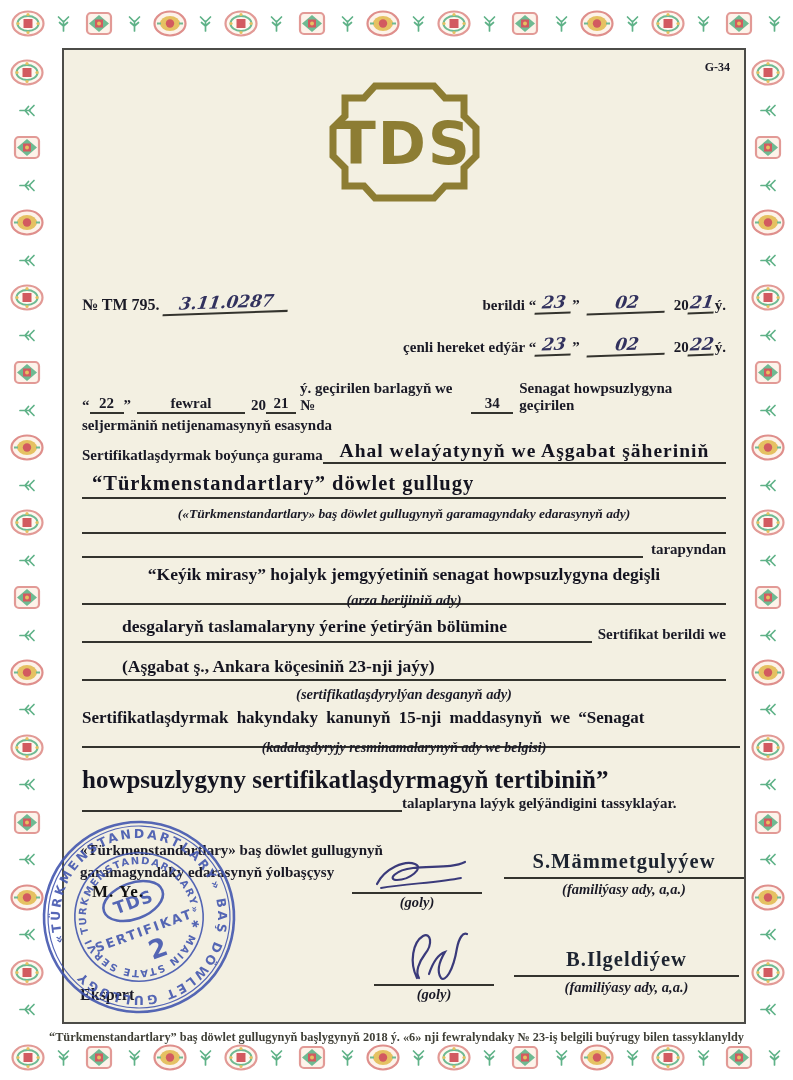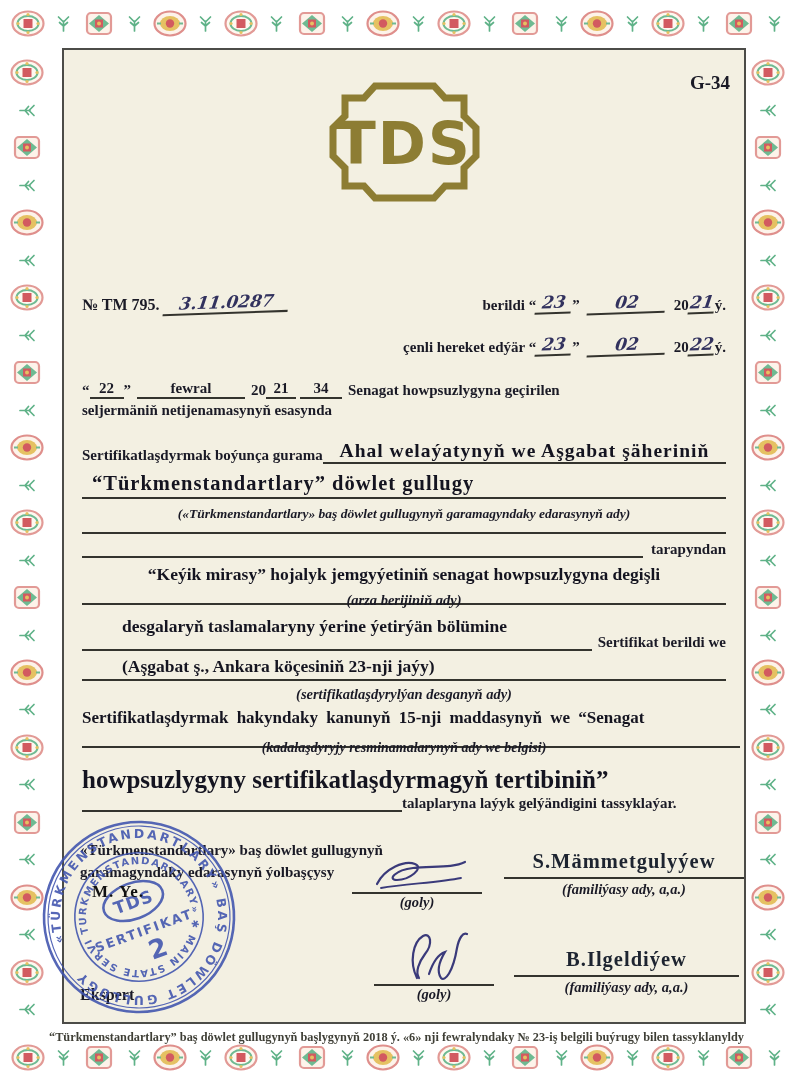--- a/index.html
+++ b/index.html
@@ -743,21 +743,21 @@
       </span>
       <span style="transform:rotate(90deg)">
         <svg width="15" height="17" viewBox="0 0 15 17">
           <path d="M7.5 16 V6 M7.5 7 L2.5 2 M7.5 7 L12.5 2 M7.5 11 L3.5 7.5 M7.5 11 L11.5 7.5" stroke="#5fb288" stroke-width="1.7" fill="none" stroke-linecap="round"></path>
         </svg>
       </span>
     </div>
 
   <div class="frame">
 
-    <div class="abs b" style="top:10px; right:14px; font-size:19px;margin-top:12px;">G-34</div>
+    <div class="abs b" style="top:10px; right:14px; font-size:12px;">G-34</div>
 
     <div class="abs" style="top:28px; left:0; width:100%; text-align:center;">
       <svg width="205" height="128" viewBox="0 0 205 128">
         <path d="M73,8 H132 L143,20 H162 V38 L174,50 V78 L162,90 V108 H143 L132,120 H73 L62,108 H43 V90 L31,78 V50 L43,38 V20 H62 Z" fill="none" stroke="#8d7d33" stroke-width="7"></path>
         <text x="102" y="86" text-anchor="middle" font-family="DejaVu Sans, sans-serif" font-size="58" font-weight="800" fill="#8d7d33" letter-spacing="2">TDS</text>
       </svg>
     </div>
 
 
     <div class="abs row" style="top:242px; left:18px; right:18px; justify-content:space-between;">
@@ -787,20 +787,21 @@
     </div>
 
     <div class="abs" style="top:330px; left:18px; right:18px;">
       <div class="row" style="flex-wrap:nowrap;">
         <span class="lbl">“</span>
         <span class="ul lbl ctr" style="min-width:34px;">22</span>
         <span class="lbl">”</span>
         <span class="ul lbl ctr" style="min-width:108px; margin-left:6px;">fewral</span>
         <span class="lbl" style="margin-left:6px;">20</span>
         <span class="ul lbl ctr" style="min-width:30px;">21</span>
+        <span class="lbl" style="margin-left:4px;">ý. geçirilen barlagyň we №</span>
         <span class="ul lbl ctr" style="min-width:42px; margin-left:4px;">34</span>
         <span class="lbl" style="margin-left:6px;">Senagat howpsuzlygyna geçirilen</span>
       </div>
       <div class="lbl" style="margin-top:3px;">seljermäniň netijenamasynyň esasynda</div>
     </div>
 
     <div class="abs row" style="top:390px; left:18px; right:18px;justify-content:center;">
       <span class="lbl" style="white-space:nowrap;">Sertifikatlaşdyrmak boýunça gurama</span>
       <span class="ul fill ctr" style="flex:1; font-size:19.5px; letter-spacing:1px;">Ahal welaýatynyň we Aşgabat şäheriniň</span>
     </div>
@@ -811,21 +812,21 @@
 
     <div class="abs row" style="top:488px; left:18px; right:18px;">
       <span class="ul" style="flex:1; height:20px;"></span>
       <span class="lbl" style="margin-left:8px;">tarapyndan</span>
     </div>
 
     <div class="abs ul fill ctr" style="top:514px; left:18px; right:18px; font-size:17.5px; padding-bottom:18px;">“Keýik mirasy” hojalyk jemgyýetiniň senagat howpsuzlygyna degişli</div>
     <div class="abs cap ctr" style="top:542px; left:18px; right:18px; font-size:14.5px;">(arza berijiniň ady)</div>
 
     <div class="abs row" style="top:566px; left:18px; right:18px;">
-      <span class="ul fill" style="flex:1; font-size:17.5px; padding-left:40px; padding-bottom:12px;">desgalaryň taslamalaryny ýerine ýetirýän bölümine</span>
+      <span class="ul fill" style="flex:1; font-size:17.5px; padding-left:40px; padding-bottom:4px;">desgalaryň taslamalaryny ýerine ýetirýän bölümine</span>
       <span class="lbl" style="margin-left:6px; white-space:nowrap;">Sertifikat berildi we</span>
     </div>
     <div class="abs ul fill" style="top:606px; left:18px; right:18px; font-size:17.5px; padding-left:40px; padding-bottom:2px;">(Aşgabat ş., Ankara köçesiniň 23-nji jaýy)</div>
     <div class="abs cap ctr" style="top:636px; left:18px; right:18px; font-size:14.5px;">(sertifikatlaşdyrylýan desganyň ady)</div>
 
     <div class="abs ul fill" style="top:658px; left:18px; right:4px; font-size:17px; word-spacing:4px; padding-bottom:18px;">Sertifikatlaşdyrmak hakyndaky kanunyň 15-nji maddasynyň we “Senagat</div>
     <div class="abs cap ctr" style="top:690px; left:18px; right:18px; font-size:14px;">(kadalaşdyryjy resminamalarynyň ady we belgisi)</div>
     <div class="abs fill" style="top:716px; left:18px; right:18px; font-size:25px;">howpsuzlygyny sertifikatlaşdyrmagyň tertibiniň”</div>
 
     <div class="abs row" style="top:742px; left:18px; right:18px;">

